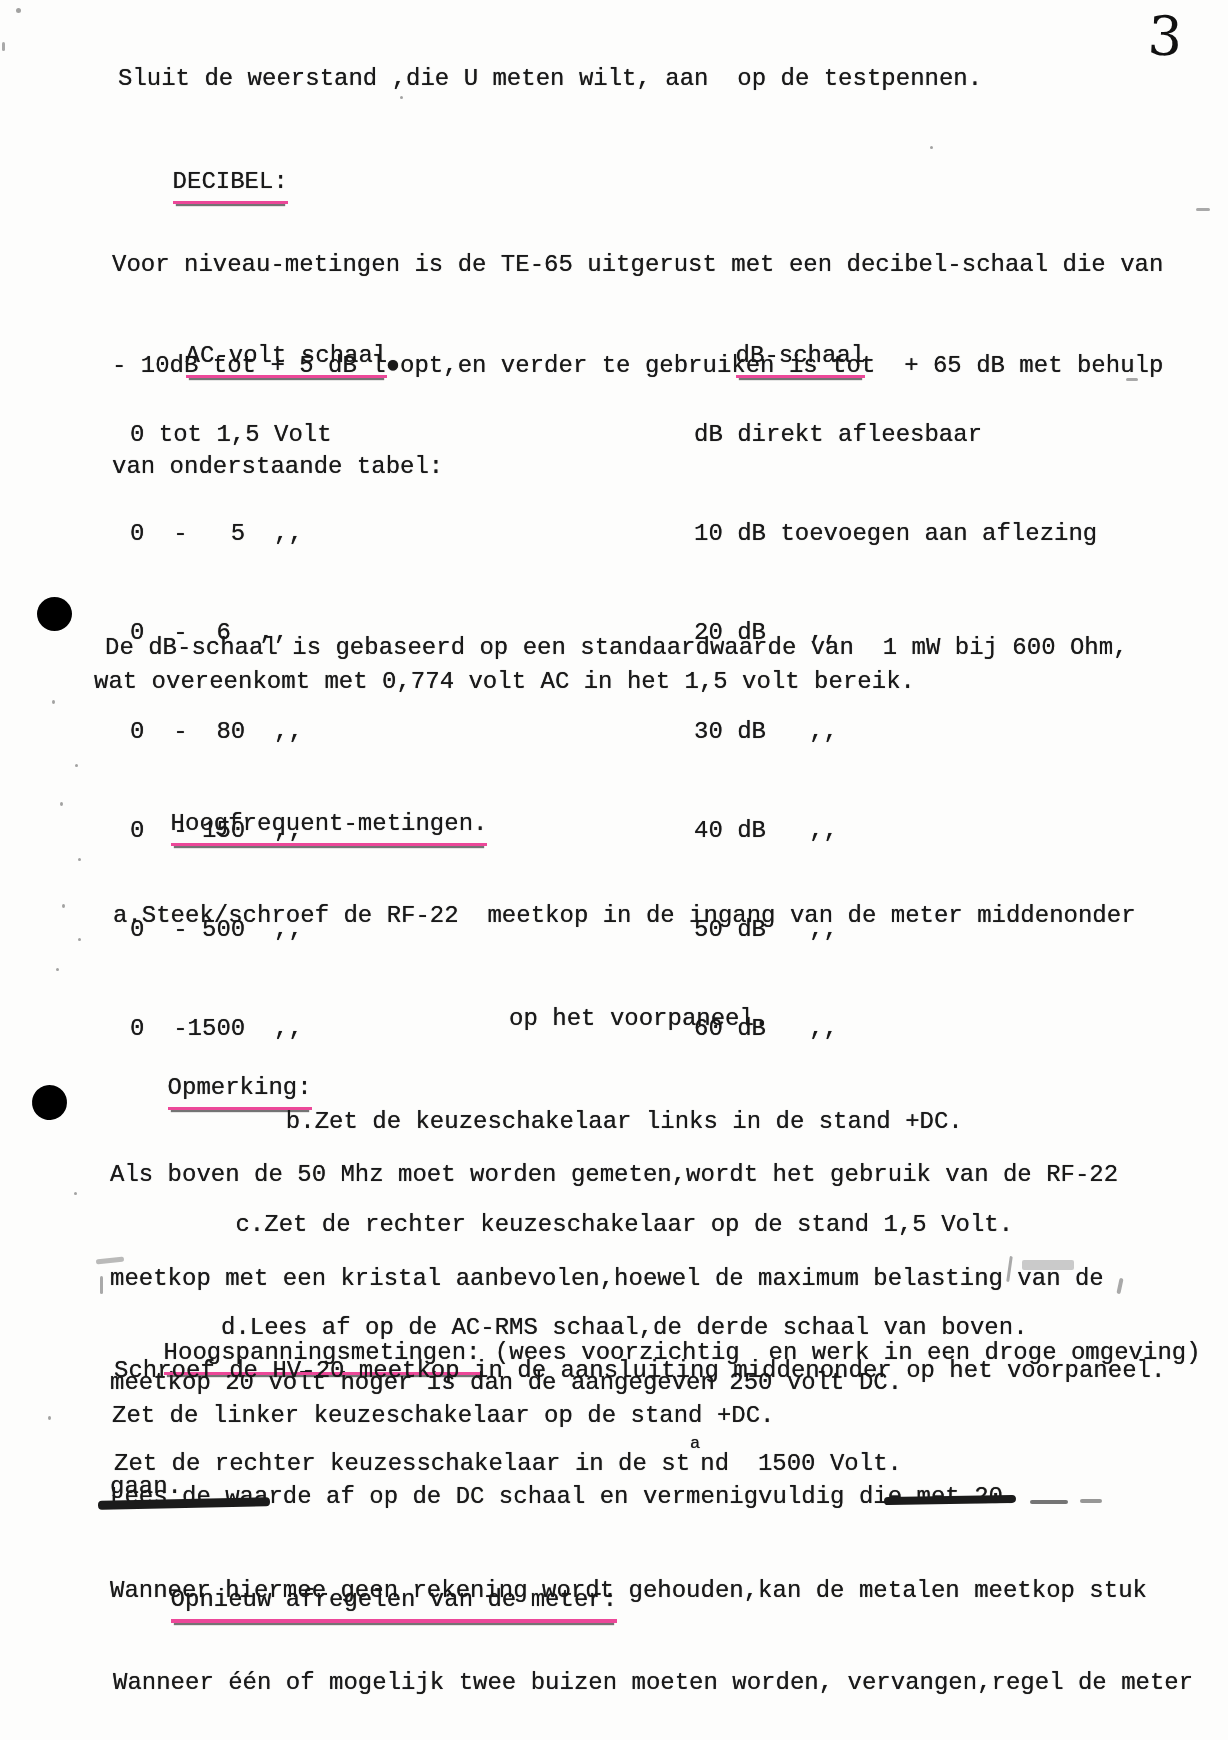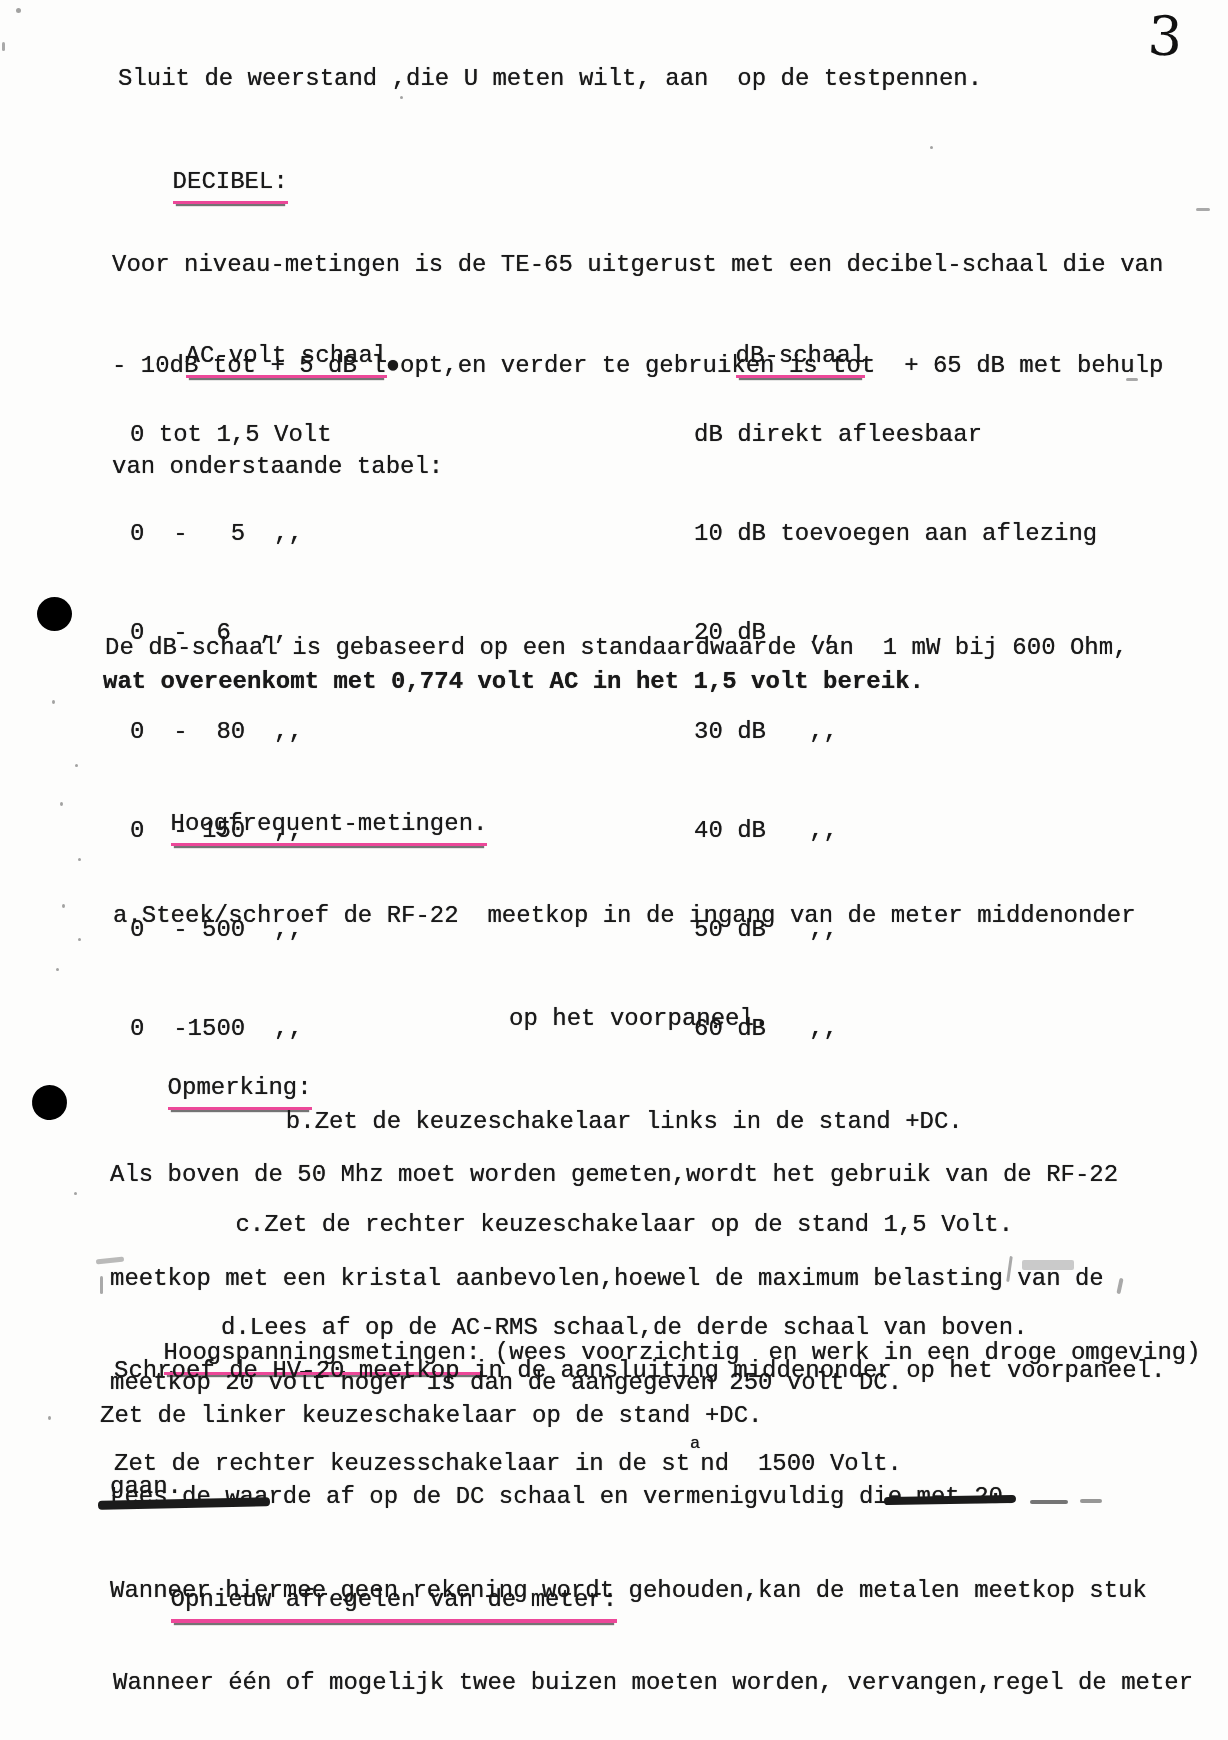--- a/index.html
+++ b/index.html
@@ -64,21 +64,21 @@
     <div>dB direkt afleesbaar</div>
     <div>10 dB toevoegen aan aflezing</div>
     <div>20 dB   ,,</div>
     <div>30 dB   ,,</div>
     <div>40 dB   ,,</div>
     <div>50 dB   ,,</div>
     <div>60 dB   ,,</div>
   </div>
 
   <div class="t" style="left:105px;top:631px;">De dB-schaal is gebaseerd op een standaardwaarde van  1 mW bij 600 Ohm,</div>
-  <div class="t" style="left:103px;top:665px;font-weight:bold;">wat overeenkomt met 0,774 volt AC in het 1,5 volt bereik.</div>
+  <div class="t" style="left:94px;top:665px;">wat overeenkomt met 0,774 volt AC in het 1,5 volt bereik.</div>
 
   <div class="t" style="left:113px;top:774px;">
     <span class="hd">Hoogfrequent-metingen.</span>
   </div>
   <div class="t items" style="left:113px;top:833px;text-align:center;">
     <div>a.Steek/schroef de RF-22  meetkop in de ingang van de meter middenonder</div>
     <div>  op het voorpaneel.</div>
     <div>b.Zet de keuzeschakelaar links in de stand +DC.</div>
     <div>c.Zet de rechter keuzeschakelaar op de stand 1,5 Volt.</div>
     <div>d.Lees af op de AC-RMS schaal,de derde schaal van boven.</div>
@@ -92,21 +92,21 @@
     <div class="blur">meetkop met een kristal aanbevolen,hoewel de maximum belasting van de</div>
     <div>meetkop 20 volt hoger is dan de aangegeven 250 volt DC.</div>
     <div>gaan.</div>
     <div>Wanneer hiermee geen rekening wordt gehouden,kan de metalen meetkop stuk</div>
   </div>
 
   <div class="t" style="left:106px;top:1303px;">
     <span class="hd">Hoogspanningsmetingen:</span><span> (wees voorzichtig  en werk in een droge omgeving)</span>
   </div>
   <div class="t blur" style="left:114px;top:1354px;">Schroef de HV-20 meetkop in de aansluiting middenonder op het voorpaneel.</div>
-  <div class="t blur" style="left:100px;top:1399px;">Zet de linker keuzeschakelaar op de stand +DC.</div>
+  <div class="t blur" style="left:112px;top:1399px;">Zet de linker keuzeschakelaar op de stand +DC.</div>
   <div class="t" style="left:114px;top:1440px;"><span>Zet de rechter keuzesschakelaar in de st</span><sup class="corr">a</sup><span>nd  1500 Volt.</span></div>
   <div class="t" style="left:110px;top:1480px;">Lees de waarde af op de DC schaal en vermenigvuldig die met 20.</div>
 
   <div class="t" style="left:113px;top:1550px;">
     <span class="hd" style="border-bottom-width:4px;">Opnieuw afregelen van de meter:</span>
   </div>
   <div class="t afr" style="left:113px;top:1600px;">
     <div>Wanneer één of mogelijk twee buizen moeten worden, vervangen,regel de meter</div>
     
   </div>

